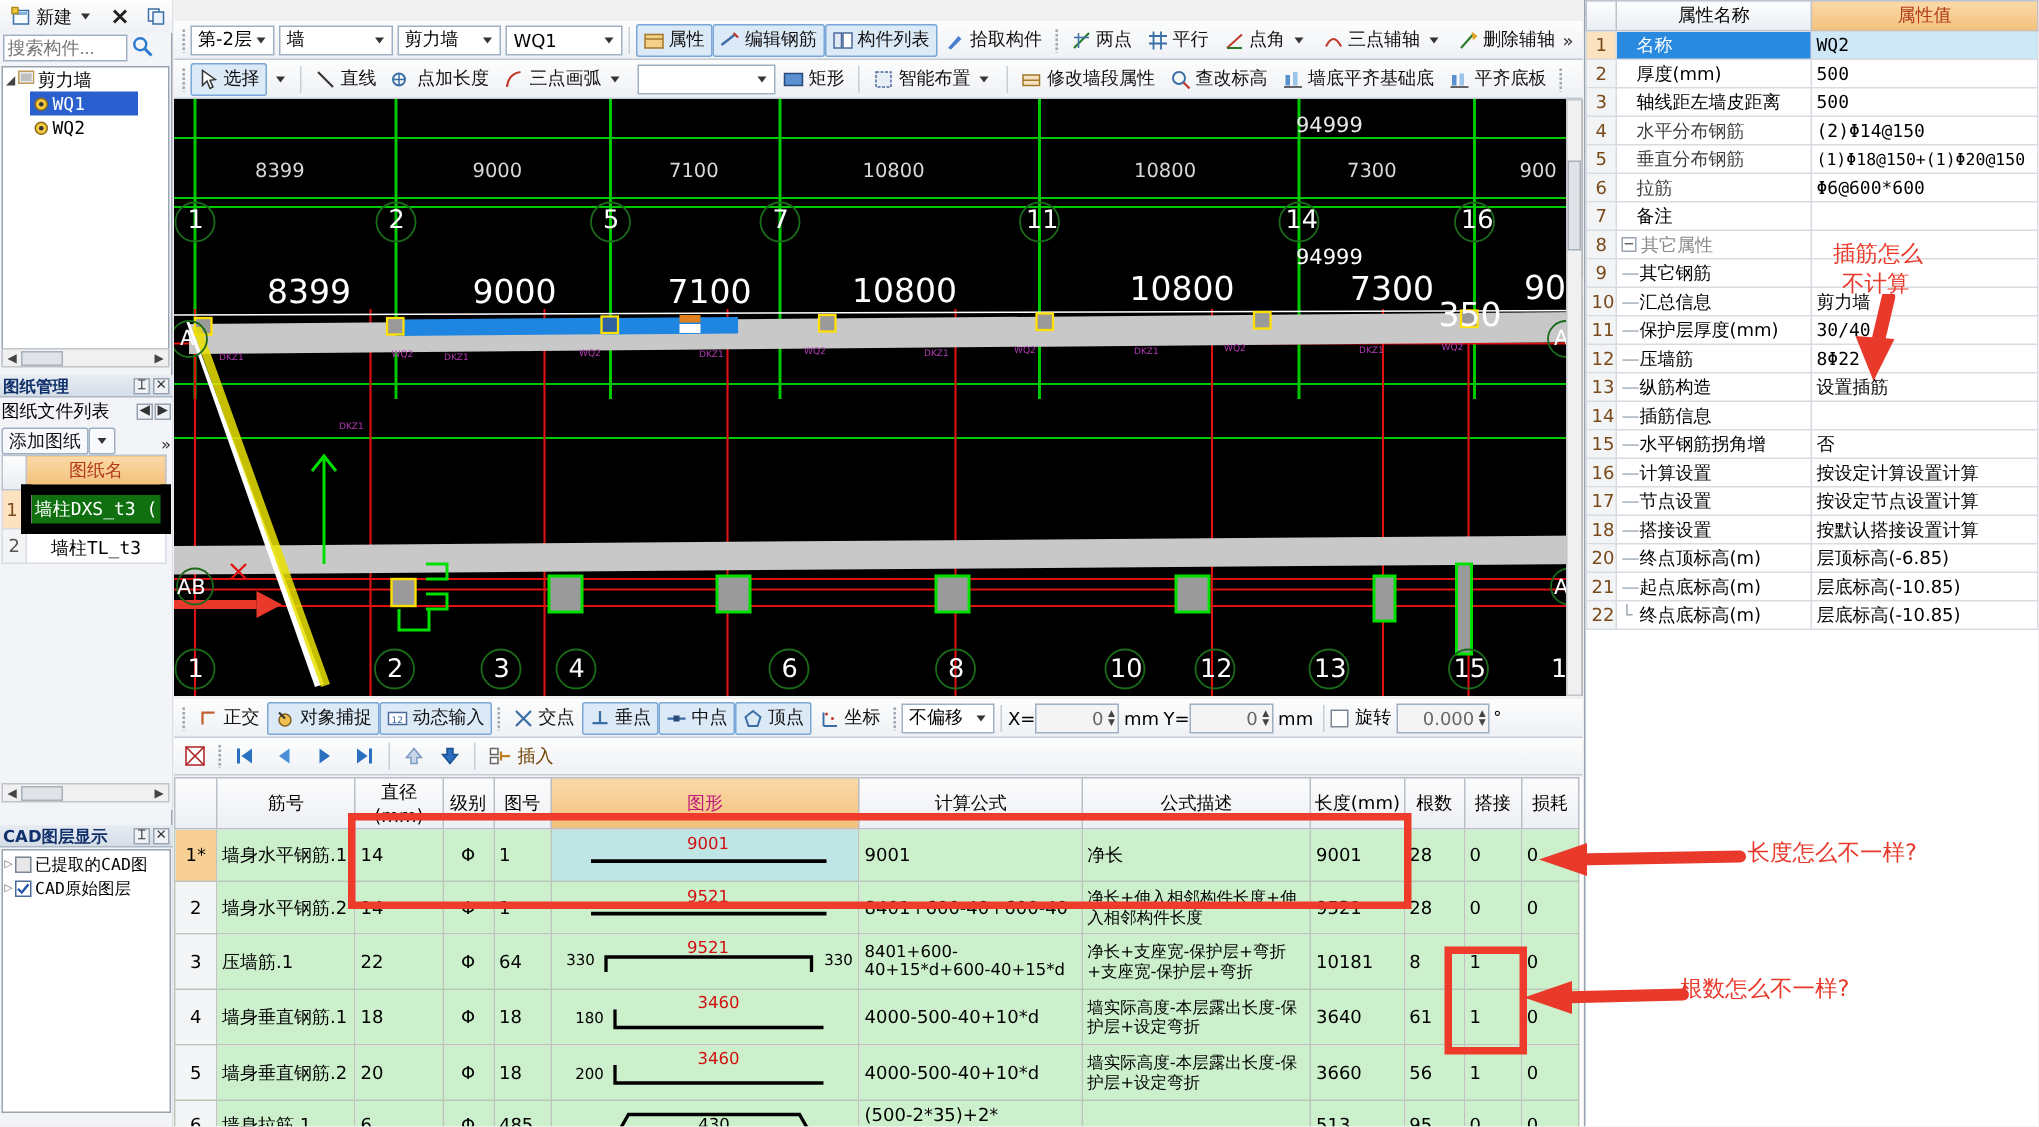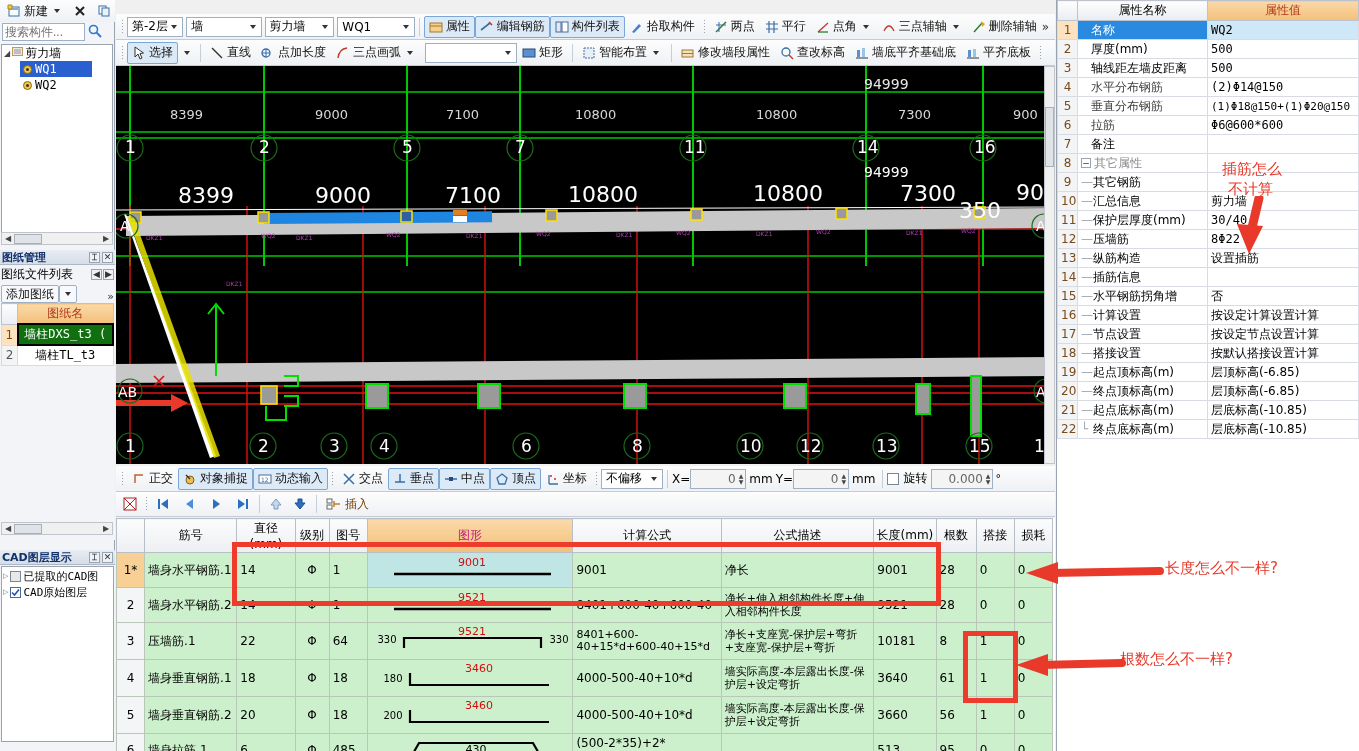--- a/index.html
+++ b/index.html
@@ -226,21 +226,21 @@
         <span style="font-size:11px;color:#333;">»</span>
       </div>
       <table style="border-collapse:collapse;table-layout:fixed;width:113px;font-size:12px;margin-left:1px;">
         <tbody>
             <tr>
           <th style="width:16px;height:20px;border:1px solid #bcc3cc;background:linear-gradient(#fdfdfd,#e9edf2);"></th>
           <th style="border:1px solid #bcc3cc;background:linear-gradient(#fbd9a8,#f3c07a);color:#b03a1a;font-weight:normal;">图纸名</th>
         </tr>
         <tr>
           <td style="border:1px solid #d8dce2;background:#fde2c0;text-align:center;color:#7a4a1a;height:18px;">1</td>
-          <td style="border:2px solid #000000;background:#107010;color:#fff;text-align:center;height:18px;overflow:hidden;white-space:nowrap;" class="mono">墙柱DXS_t3 (</td>
+          <td style="border:7px solid #000000;background:#107010;color:#fff;text-align:center;height:18px;overflow:hidden;white-space:nowrap;" class="mono">墙柱DXS_t3 (</td>
         </tr>
         <tr>
           <td style="border:1px solid #d8dce2;background:#f3f4f6;text-align:center;color:#555;height:18px;">2</td>
           <td style="border:1px solid #d8dce2;background:#fff;text-align:center;height:18px;overflow:hidden;white-space:nowrap;" class="mono">墙柱TL_t3</td>
         </tr>
       </tbody>
         </table>
       <div class="hsb" style="position:absolute;left:1px;top:272px;width:112px;">
         <span class="arw">◀</span>
         <span class="thumb"></span>
@@ -1095,25 +1095,20 @@
           <td class="rn">17</td>
           <td class="pname"><span class="dash">—</span><span>节点设置</span></td>
           <td>按设定节点设置计算</td>
         </tr>
         <tr>
           <td class="rn">18</td>
           <td class="pname"><span class="dash">—</span><span>搭接设置</span></td>
           <td>按默认搭接设置计算</td>
         </tr>
         <tr>
-          <td class="rn">19</td>
-          <td class="pname"><span class="dash">—</span><span>起点顶标高(m)</span></td>
-          <td>层顶标高(-6.85)</td>
-        </tr>
-        <tr>
           <td class="rn">20</td>
           <td class="pname"><span class="dash">—</span><span>终点顶标高(m)</span></td>
           <td>层顶标高(-6.85)</td>
         </tr>
         <tr>
           <td class="rn">21</td>
           <td class="pname"><span class="dash">—</span><span>起点底标高(m)</span></td>
           <td>层底标高(-10.85)</td>
         </tr>
         <tr>

